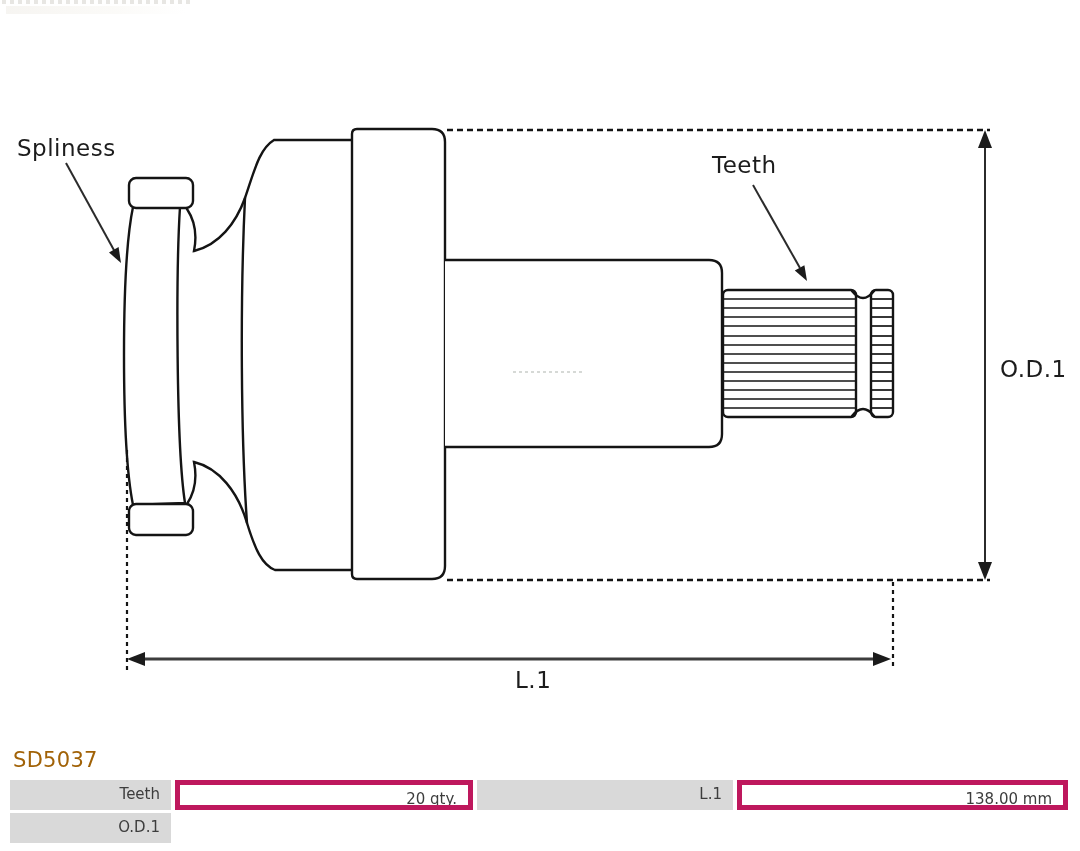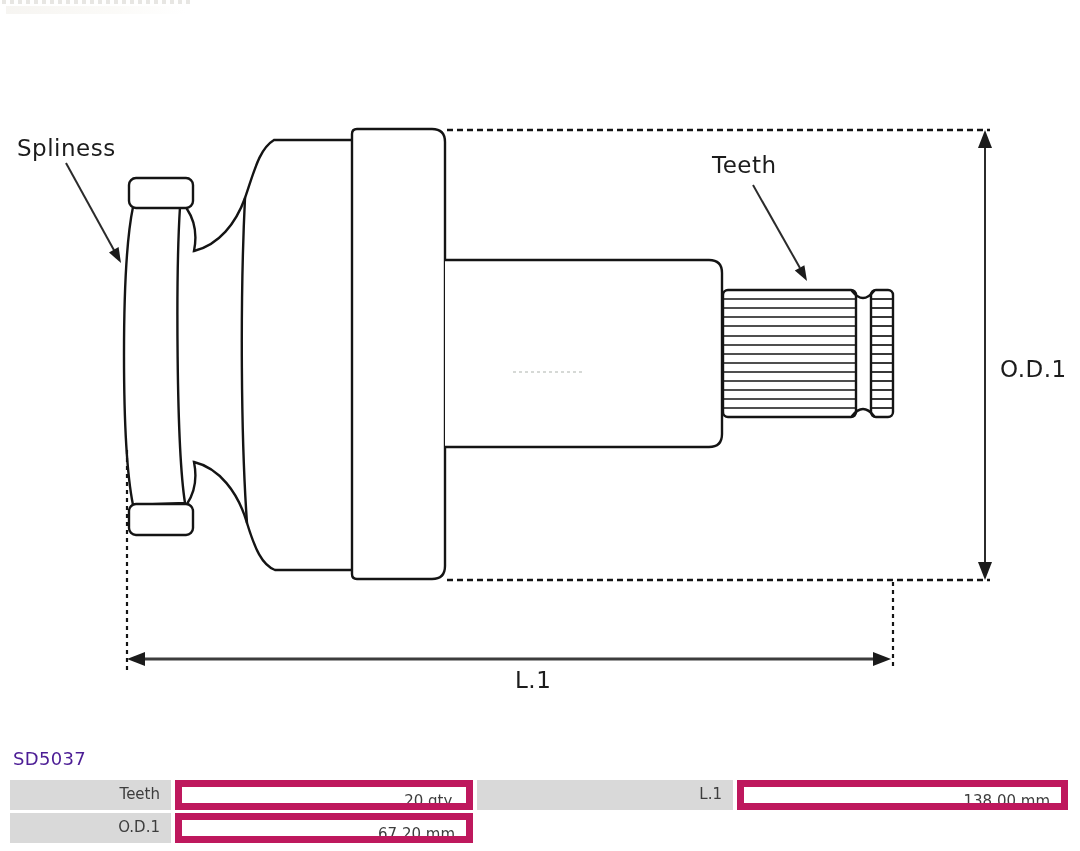--- a/index.html
+++ b/index.html
@@ -33,33 +33,33 @@
   svg .dim     { stroke: #2b2b2b; stroke-width: 2; fill: none; }
   svg .dimfat  { stroke: #3d3d3d; stroke-width: 3; fill: none; }
   svg .head    { fill: #1b1b1b; stroke: none; }
   svg .centerline { stroke: #c9cdc9; stroke-width: 1.5; stroke-dasharray: 3 3; }
   svg text.dlabel {
     font-family: "DejaVu Sans", "Liberation Sans", sans-serif;
     font-size: 23px; fill: #1c1c1c; letter-spacing: 0.5px;
   }
   .product-code {
     position: absolute; left: 13px; top: 748px;
-    font-size: 18px; color: #4c1d95; letter-spacing: 0.3px;
+    font-size: 21px; color: #a16207; letter-spacing: 0.3px;
     text-decoration: none; cursor: pointer;
   }
   .spec-table { position: absolute; left: 10px; top: 780px; width: 1059px; }
   .spec-row { display: flex; height: 30px; margin-bottom: 3px; }
   .cell {
     height: 30px; line-height: 29px;
     font-size: 15px; color: #3d3d3d;
     text-align: right; padding-right: 11px;
     overflow: hidden; white-space: nowrap;
   }
   .cell.label { background: #d9d9d9; }
-  .cell.value { background: #ffffff; border: 7px solid #be185d; }
+  .cell.value { background: #ffffff; border: 5px solid #be185d; }
   .c1 { width: 161px; margin-right: 4px; }
   .c2 { width: 298px; margin-right: 4px; }
   .c3 { width: 256px; margin-right: 4px; }
   .c4 { width: 331px; padding-left: 11px; }
 </style>
 </head>
 <body>
 
 <div class="logo-artifact"></div>
 <div class="logo-artifact2"></div>
@@ -160,15 +160,14 @@
 
 <div class="spec-table">
   <div class="spec-row">
     <div class="cell label c1">Teeth</div>
     <div class="cell value c2">20 qty.</div>
     <div class="cell label c3">L.1</div>
     <div class="cell value c4">138.00 mm</div>
   </div>
   <div class="spec-row">
     <div class="cell label c1">O.D.1</div>
-    <div class="cell value c2">67.20 mm</div>
   </div>
 </div>
 
 </body></html>

